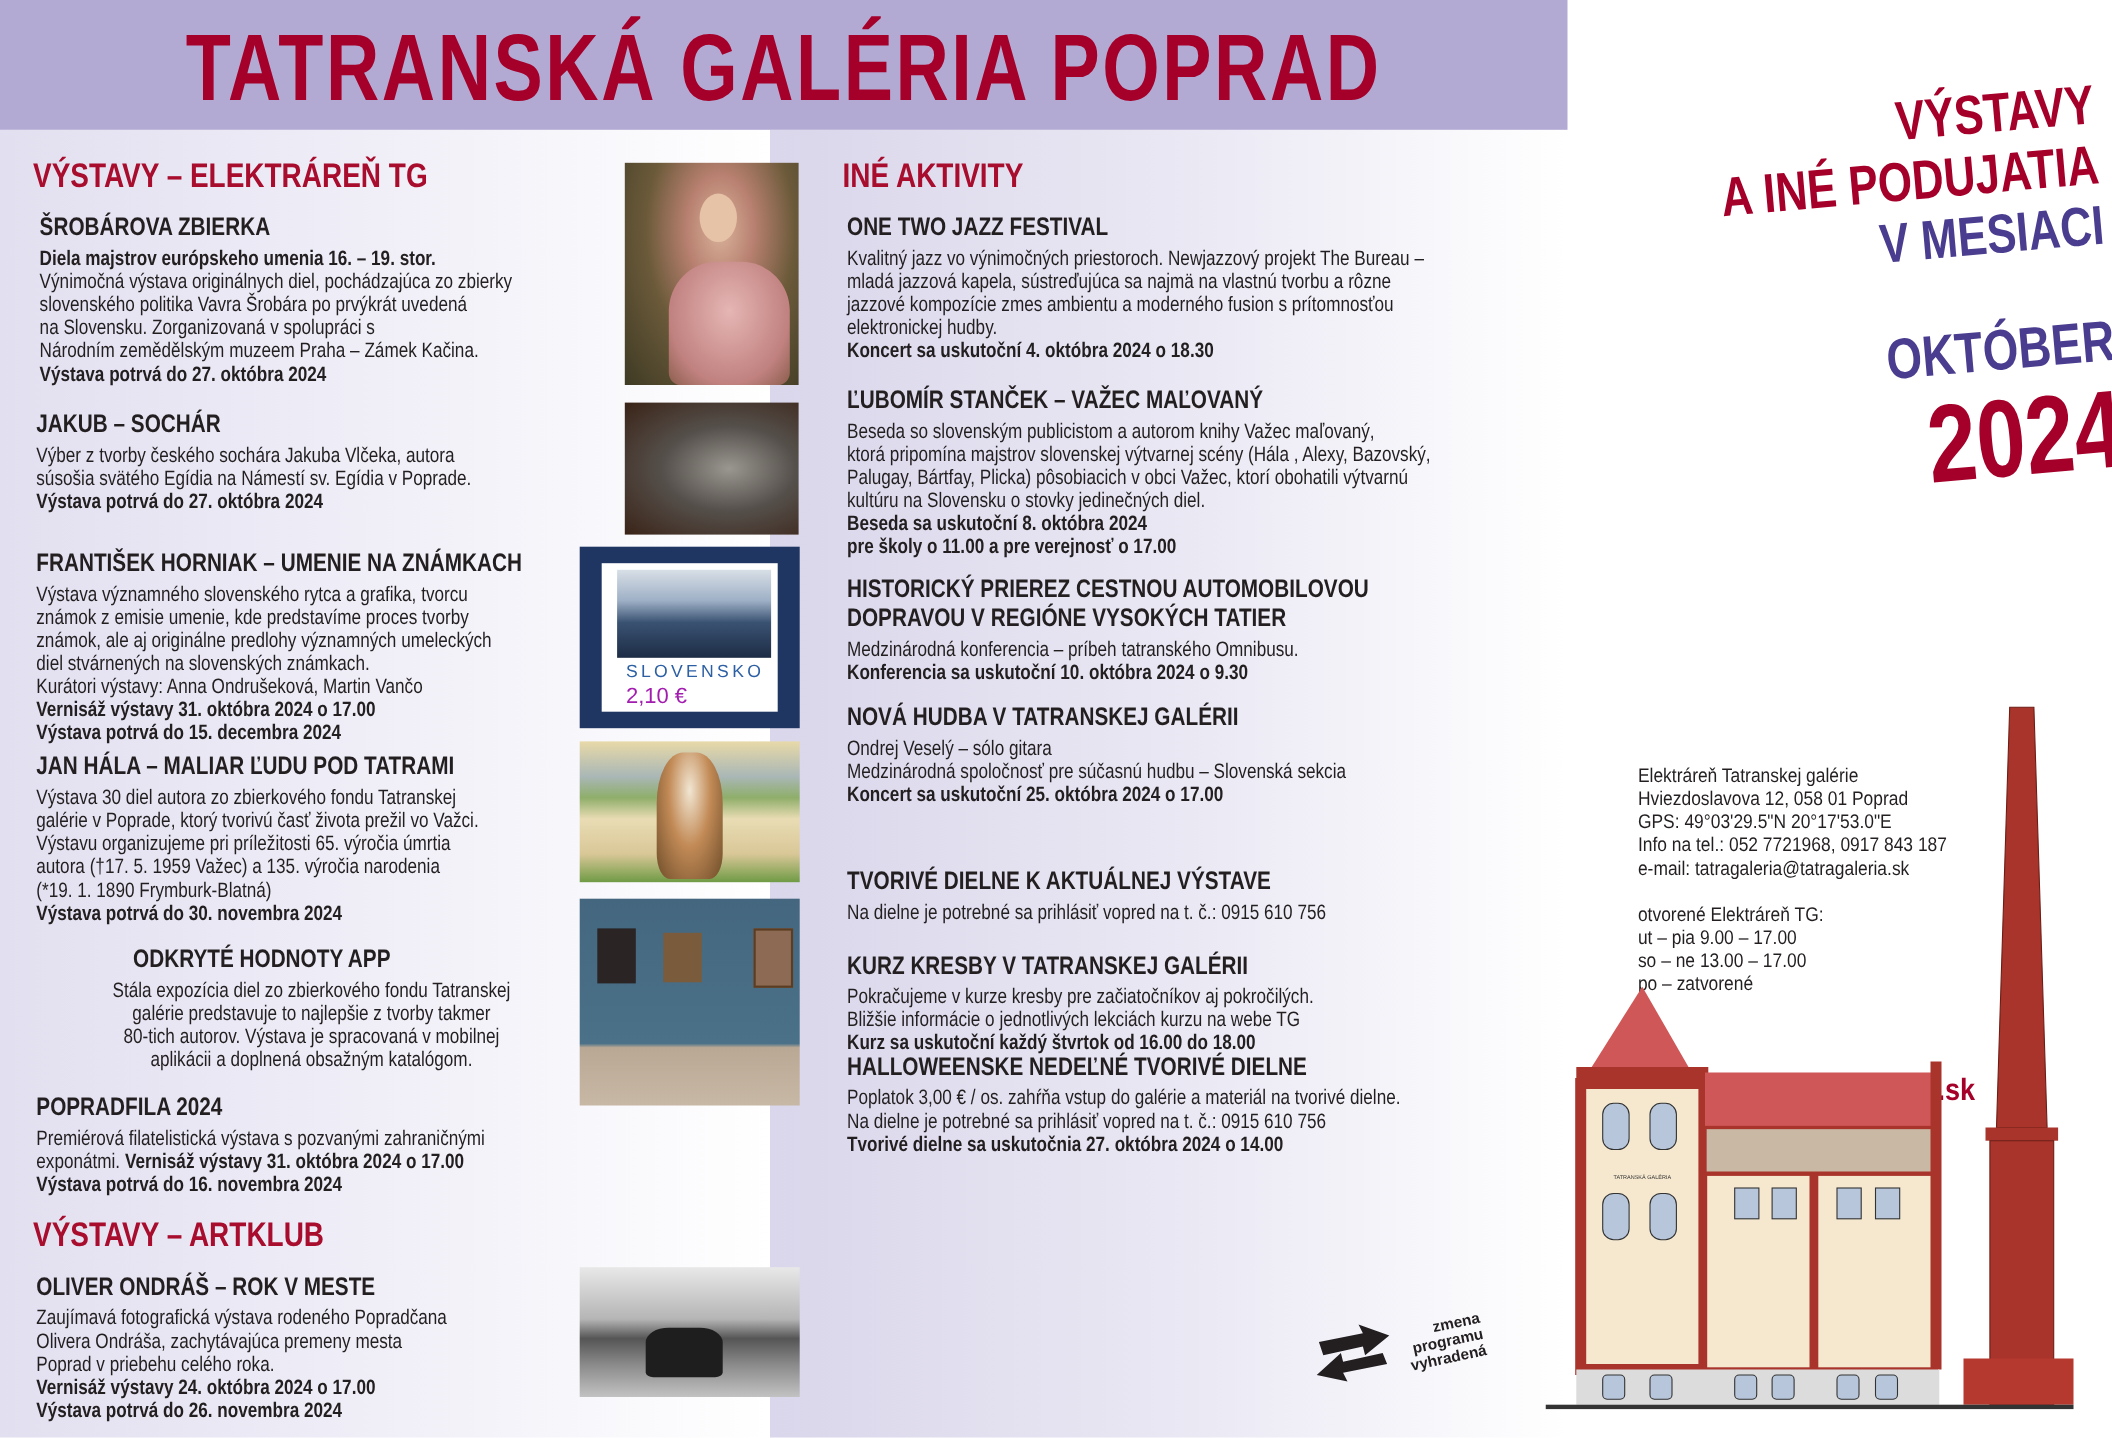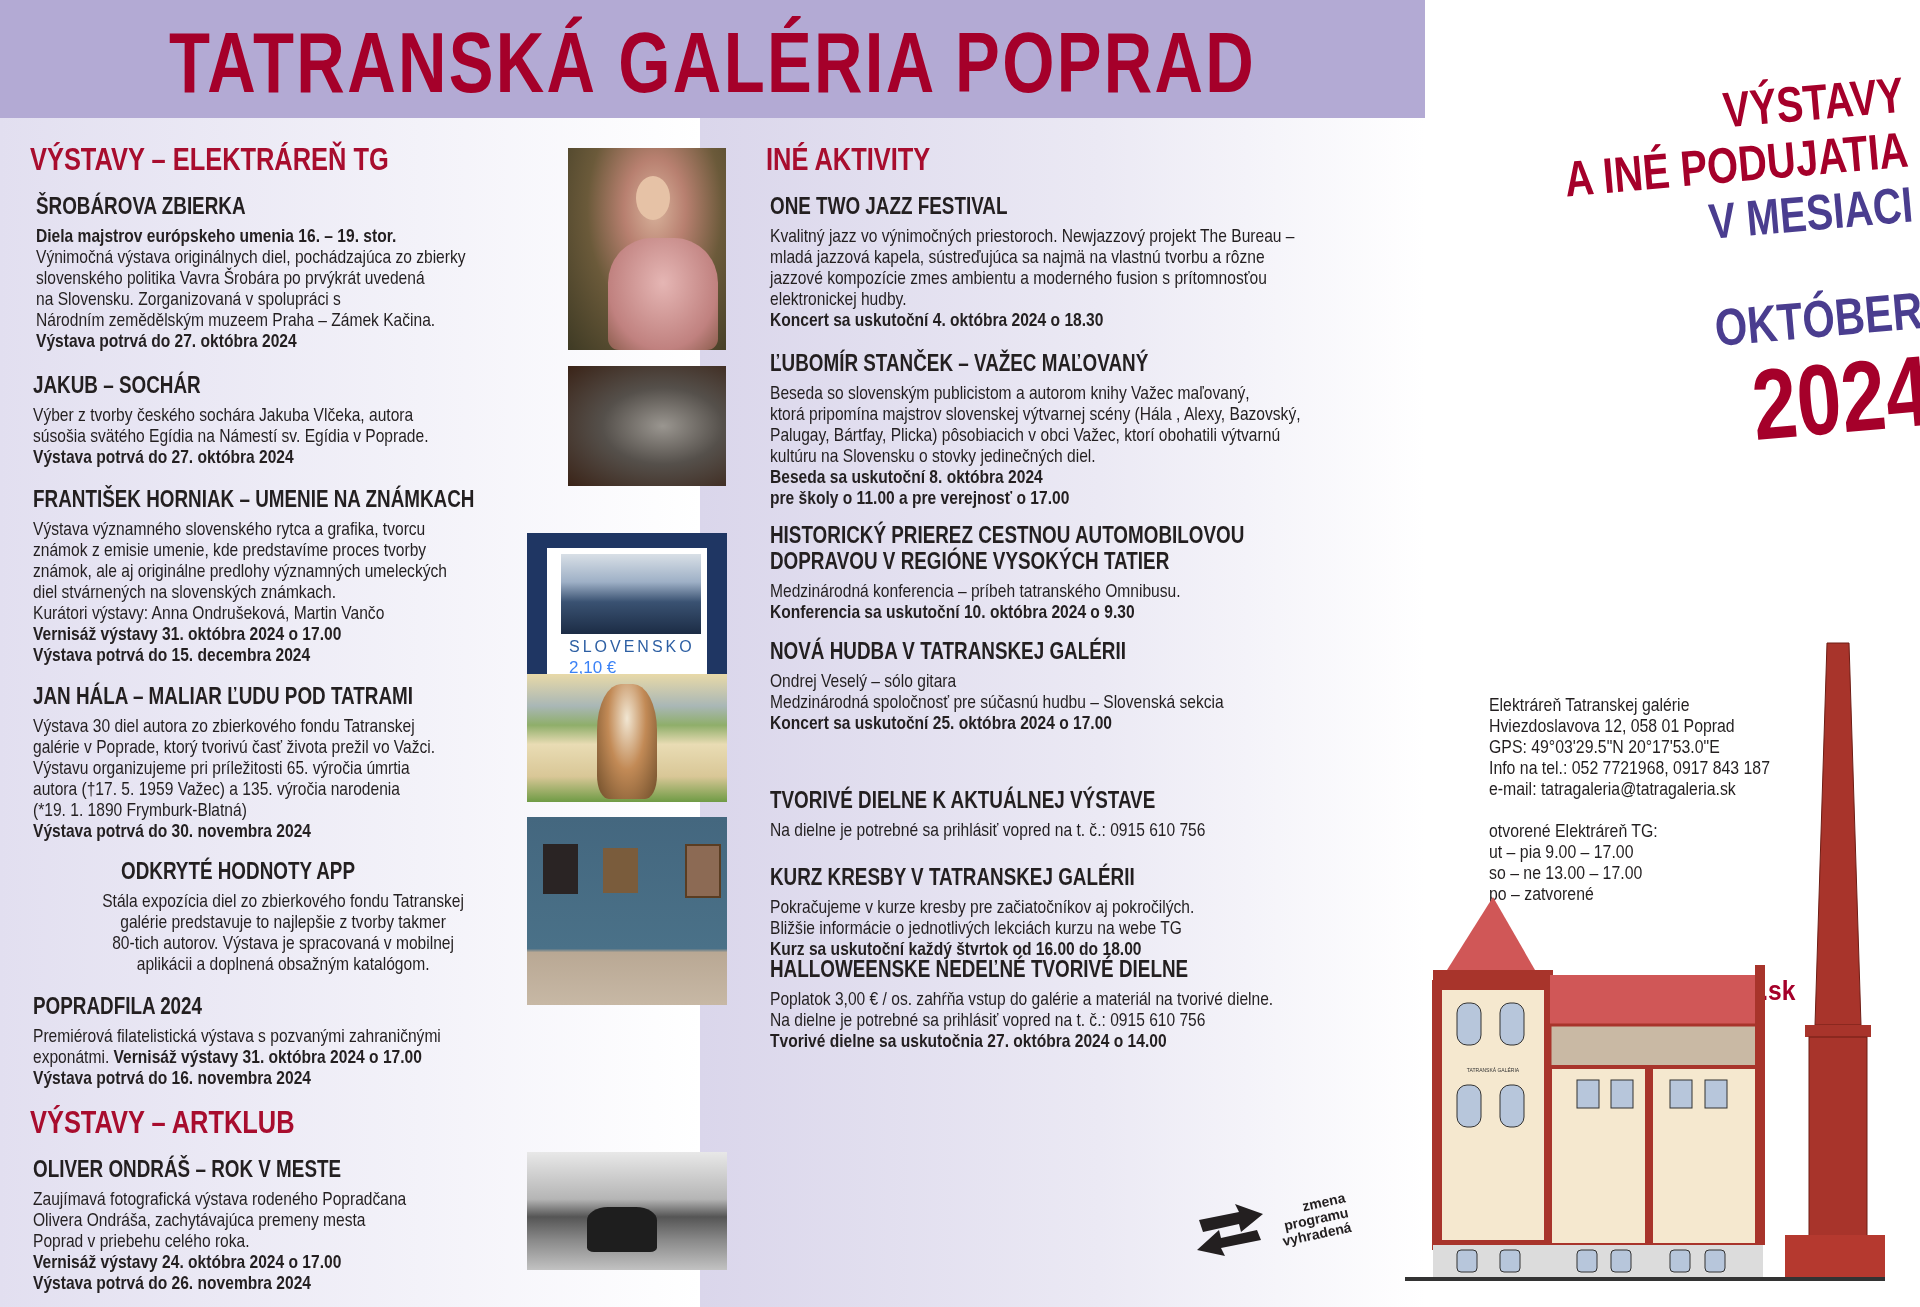--- a/index.html
+++ b/index.html
@@ -14,25 +14,25 @@
   .item h3 { margin:0 0 6px 0; font-size:23px; font-weight:bold; color:#231f20; transform:scaleX(0.82); transform-origin:left; white-space:nowrap; line-height:26px; }
   .item .body { font-size:19px; line-height:21px; transform:scaleX(0.82); transform-origin:left; width:122%; }
   .item .body p { margin:0; }
   .b { font-weight:bold; }
 
   .pic { position:absolute; overflow:hidden; }
   .pic-painting { left:568px; top:148px; width:158px; height:202px; background:radial-gradient(ellipse at 55% 30%,#d9b39c 0%,#b88070 25%,#6b5a3a 55%,#3e3a24 100%); }
   .pic-painting .dress { position:absolute; left:40px; top:90px; width:110px; height:112px; background:radial-gradient(ellipse at 50% 40%,#e5b6b4,#c0817f 70%,#8b5d4d); border-radius:40% 40% 10% 10%; }
   .pic-painting .face { position:absolute; left:68px; top:28px; width:34px; height:44px; border-radius:50%; background:#e6c2a6; }
   .pic-sculpture { left:568px; top:366px; width:158px; height:120px; background:radial-gradient(ellipse at 60% 50%,#9a9690 0%,#55504b 45%,#3a2317 100%); }
-  .pic-stamp { left:527px; top:497px; width:200px; height:165px; background:#1f3663;margin-top:36px; }
+  .pic-stamp { left:527px; top:497px; width:200px; height:165px; background:#1f3663; }
   .pic-stamp .inner { position:absolute; left:20px; top:15px; width:160px; height:135px; background:#fff; }
   .pic-stamp .art { position:absolute; left:14px; top:6px; width:140px; height:80px; background:linear-gradient(180deg,#d8dfe6 0%,#9eb0c6 35%,#3a5272 60%,#1c2c45 100%); }
   .pic-stamp .country { position:absolute; left:22px; top:90px; font-size:16px; letter-spacing:3px; color:#2d5fa3; }
-  .pic-stamp .price { position:absolute; left:22px; top:110px; font-size:17px; color:#3b82f6; }
+  .pic-stamp .price { position:absolute; left:22px; top:110px; font-size:20px; color:#a21caf; }
   .pic-hala { left:527px; top:674px; width:200px; height:128px; background:linear-gradient(180deg,#e8d9a8 0%,#a9b7b6 25%,#8fae6a 40%,#e9dcb4 55%,#d9c797 80%,#6f9b45 100%); }
   .pic-hala .figure { position:absolute; left:70px; top:10px; width:60px; height:115px; background:radial-gradient(ellipse at 50% 30%,#f1e6d2 0%,#c28a56 45%,#6e4d2a 100%); border-radius:40% 40% 20% 20%; }
   .pic-gallery { left:527px; top:817px; width:200px; height:188px; background:linear-gradient(180deg,#44677f 0%,#4a7188 70%,#b9a894 72%,#c7b8a5 100%); }
   .pic-gallery .art1 { position:absolute; left:16px; top:27px; width:35px; height:50px; background:#2a2424; }
   .pic-gallery .art2 { position:absolute; left:76px; top:31px; width:35px; height:45px; background:#7a5c3c; }
   .pic-gallery .art3 { position:absolute; left:158px; top:27px; width:32px; height:50px; background:#8c6a54; border:2px solid #5a3d22; }
   .pic-bw { left:527px; top:1152px; width:200px; height:118px; background:linear-gradient(180deg,#e8e8e8 0%,#b5b5b5 40%,#555 55%,#8a8a8a 75%,#c2c2c2 100%); }
   .pic-bw .horses { position:absolute; left:60px; top:55px; width:70px; height:45px; background:#1e1e1e; border-radius:30% 30% 10% 10%; }
   .side-block { position:absolute; left:1440px; top:55px; width:470px; height:400px; transform:rotate(-5deg); transform-origin:right top; }
   .st { position:absolute; right:10px; text-align:right; font-weight:bold; white-space:nowrap; transform:scaleX(0.8); transform-origin:right; }
@@ -71,21 +71,21 @@
 
 <div class="item" style="left:33px;top:372px;width:500px;">
   <h3>JAKUB – SOCHÁR</h3>
   <div class="body">
     <p>Výber z tvorby českého sochára Jakuba Vlčeka, autora</p>
     <p>súsošia svätého Egídia na Námestí sv. Egídia v Poprade.</p>
     <p class="b">Výstava potrvá do 27. októbra 2024</p>
   </div>
 </div>
 
-<div class="item" style="left:33px;top:486px;width:500px;">
+<div class="item" style="left:33px;top:498px;width:500px;">
   <h3>FRANTIŠEK HORNIAK – UMENIE NA ZNÁMKACH</h3>
   <div class="body">
     <p>Výstava významného slovenského rytca a grafika, tvorcu</p>
     <p>známok z emisie umenie, kde predstavíme proces tvorby</p>
     <p>známok, ale aj originálne predlohy významných umeleckých</p>
     <p>diel stvárnených na slovenských známkach.</p>
     <p>Kurátori výstavy: Anna Ondrušeková, Martin Vančo</p>
     <p class="b">Vernisáž výstavy 31. októbra 2024 o 17.00</p>
     <p class="b">Výstava potrvá do 15. decembra 2024</p>
   </div>

